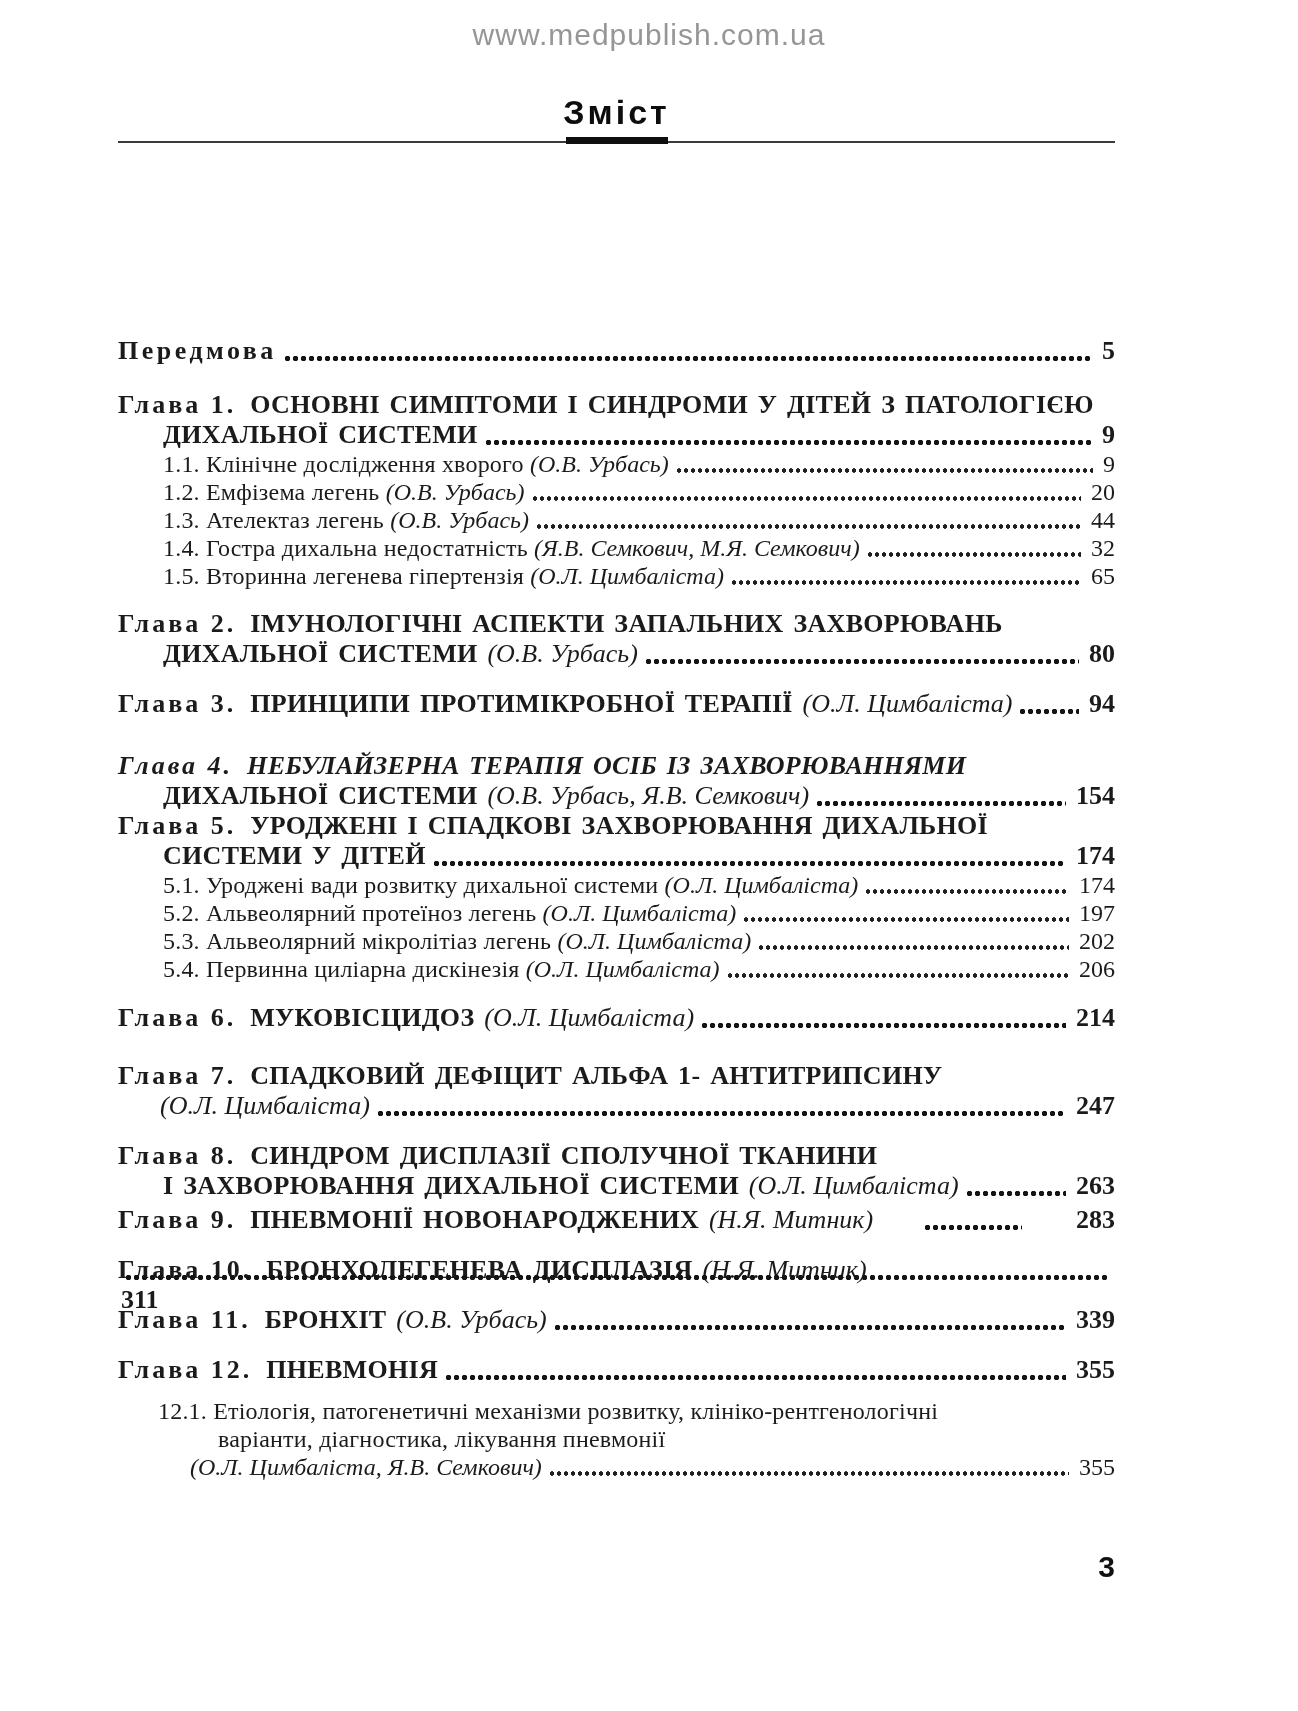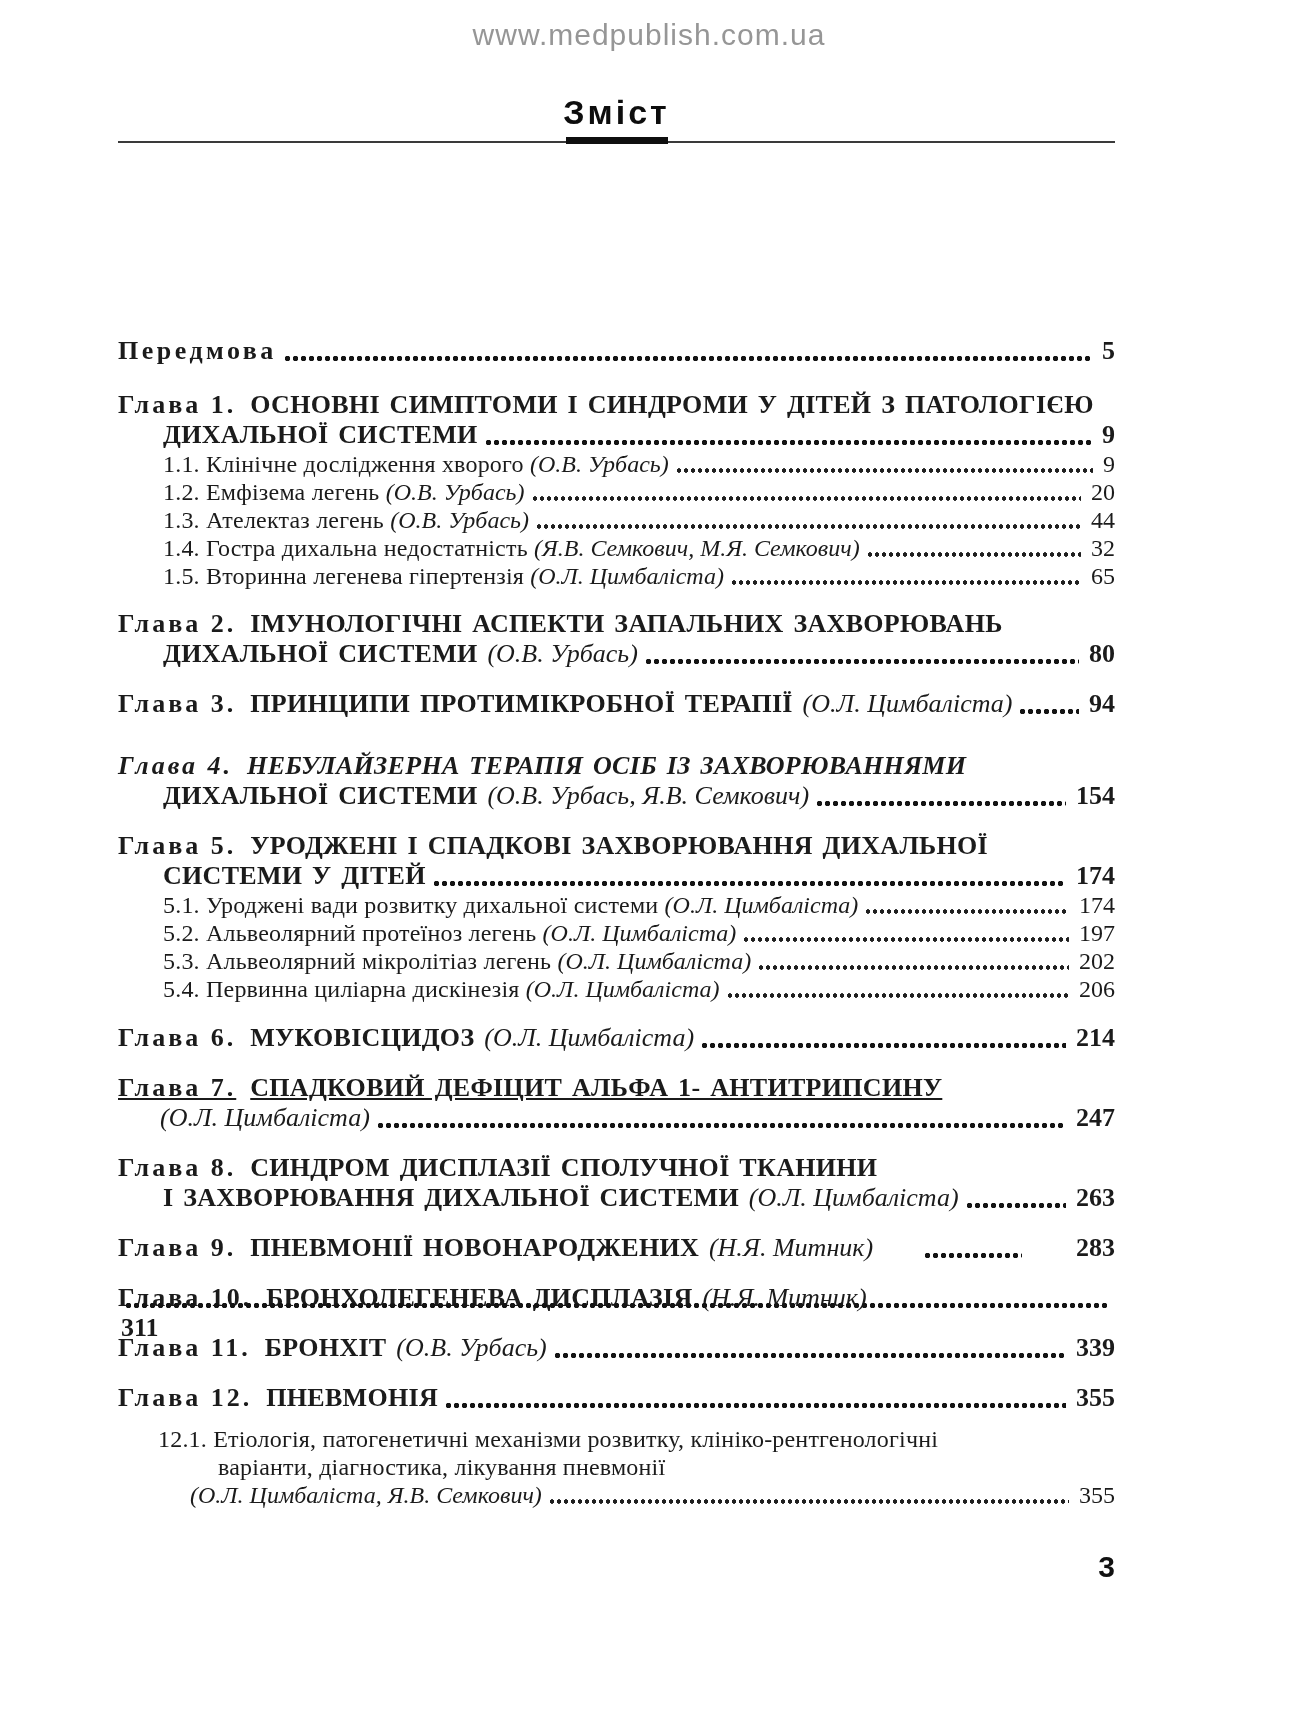--- a/index.html
+++ b/index.html
@@ -144,21 +144,21 @@
       <span class="pnum">94</span>
     </div>
     <div class="row bold" style="margin-top: 32px; padding-left: 0px; font-style: italic;">
       <span class="txt"><span class="seg-label">Глава 4.</span><span class="seg-caps">НЕБУЛАЙЗЕРНА ТЕРАПІЯ ОСІБ ІЗ ЗАХВОРЮВАННЯМИ</span></span>
     </div>
     <div class="row bold" style="margin-top: 0px; padding-left: 45px;">
       <span class="txt"><span class="seg-caps">ДИХАЛЬНОЇ СИСТЕМИ </span><span class="seg-italic">(О.В. Урбась, Я.В. Семкович)</span></span>
       <span class="leader"></span>
       <span class="pnum">154</span>
     </div>
-    <div class="row bold" style="margin-top: 20px; padding-left: 0px;">
+    <div class="row bold" style="padding-left: 0px;">
       <span class="txt"><span class="seg-label">Глава 5.</span><span class="seg-caps">УРОДЖЕНІ І СПАДКОВІ ЗАХВОРЮВАННЯ ДИХАЛЬНОЇ</span></span>
     </div>
     <div class="row bold" style="margin-top: 0px; padding-left: 45px;">
       <span class="txt"><span class="seg-caps">СИСТЕМИ У ДІТЕЙ </span></span>
       <span class="leader"></span>
       <span class="pnum">174</span>
     </div>
     <div class="row" style="margin-top: 0px; padding-left: 45px;">
       <span class="txt"><span class="seg-plain">5.1. Уроджені вади розвитку дихальної системи </span><span class="seg-italic">(О.Л. Цимбаліста)</span></span>
       <span class="leader"></span>
@@ -177,37 +177,37 @@
     <div class="row" style="margin-top: 0px; padding-left: 45px;">
       <span class="txt"><span class="seg-plain">5.4. Первинна циліарна дискінезія </span><span class="seg-italic">(О.Л. Цимбаліста)</span></span>
       <span class="leader"></span>
       <span class="pnum">206</span>
     </div>
     <div class="row bold" style="margin-top: 20px; padding-left: 0px;">
       <span class="txt"><span class="seg-label">Глава 6.</span><span class="seg-caps">МУКОВІСЦИДОЗ </span><span class="seg-italic">(О.Л. Цимбаліста)</span></span>
       <span class="leader"></span>
       <span class="pnum">214</span>
     </div>
-    <div class="row bold" style="margin-top: 20px; padding-left: 0px; text-decoration: underline;">
+    <div class="row bold" style="margin-top: 28px; padding-left: 0px;">
       <span class="txt"><span class="seg-label">Глава 7.</span><span class="seg-caps">СПАДКОВИЙ ДЕФІЦИТ АЛЬФА 1- АНТИТРИПСИНУ</span></span>
     </div>
     <div class="row bold" style="margin-top: 0px; padding-left: 42px;">
       <span class="txt"><span class="seg-italic">(О.Л. Цимбаліста)</span></span>
       <span class="leader"></span>
       <span class="pnum">247</span>
     </div>
     <div class="row bold" style="margin-top: 20px; padding-left: 0px;">
       <span class="txt"><span class="seg-label">Глава 8.</span><span class="seg-caps">СИНДРОМ ДИСПЛАЗІЇ СПОЛУЧНОЇ ТКАНИНИ</span></span>
     </div>
     <div class="row bold" style="margin-top: 0px; padding-left: 45px;">
       <span class="txt"><span class="seg-caps">І ЗАХВОРЮВАННЯ ДИХАЛЬНОЇ СИСТЕМИ </span><span class="seg-italic">(О.Л. Цимбаліста)</span></span>
       <span class="leader"></span>
       <span class="pnum">263</span>
     </div>
-    <div class="row bold" style="margin-top: 20px; padding-left: 0px; gap: 44px;">
+    <div class="row bold" style="margin-top: 4px; padding-left: 0px; gap: 44px;">
       <span class="txt"><span class="seg-label">Глава 9.</span><span class="seg-caps">ПНЕВМОНІЇ НОВОНАРОДЖЕНИХ </span><span class="seg-italic">(Н.Я. Митник)</span></span>
       <span class="leader"></span>
       <span class="pnum">283</span>
     </div>
     <div class="row bold" style="margin-top: 20px; padding-left: 0px; flex-direction: column;">
       <span class="txt"><span class="seg-label">Глава 10.</span><span class="seg-caps">БРОНХОЛЕГЕНЕВА ДИСПЛАЗІЯ </span><span class="seg-italic">(Н.Я. Митник)</span></span>
       <span class="leader"></span>
       <span class="pnum">311</span>
     </div>
     <div class="row bold" style="margin-top: 20px; padding-left: 0px;">

